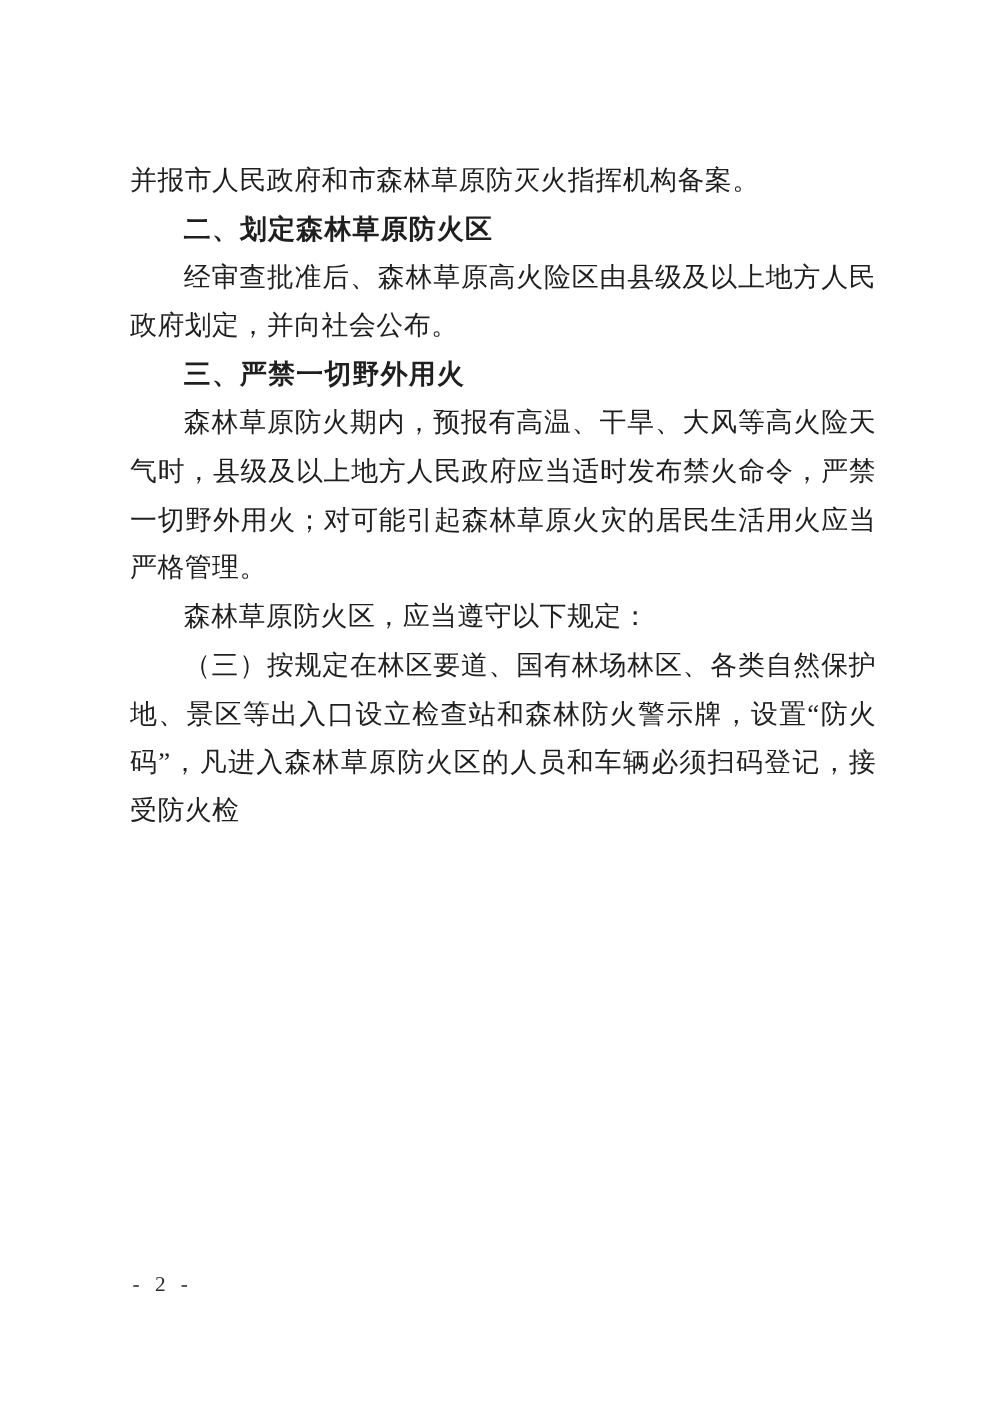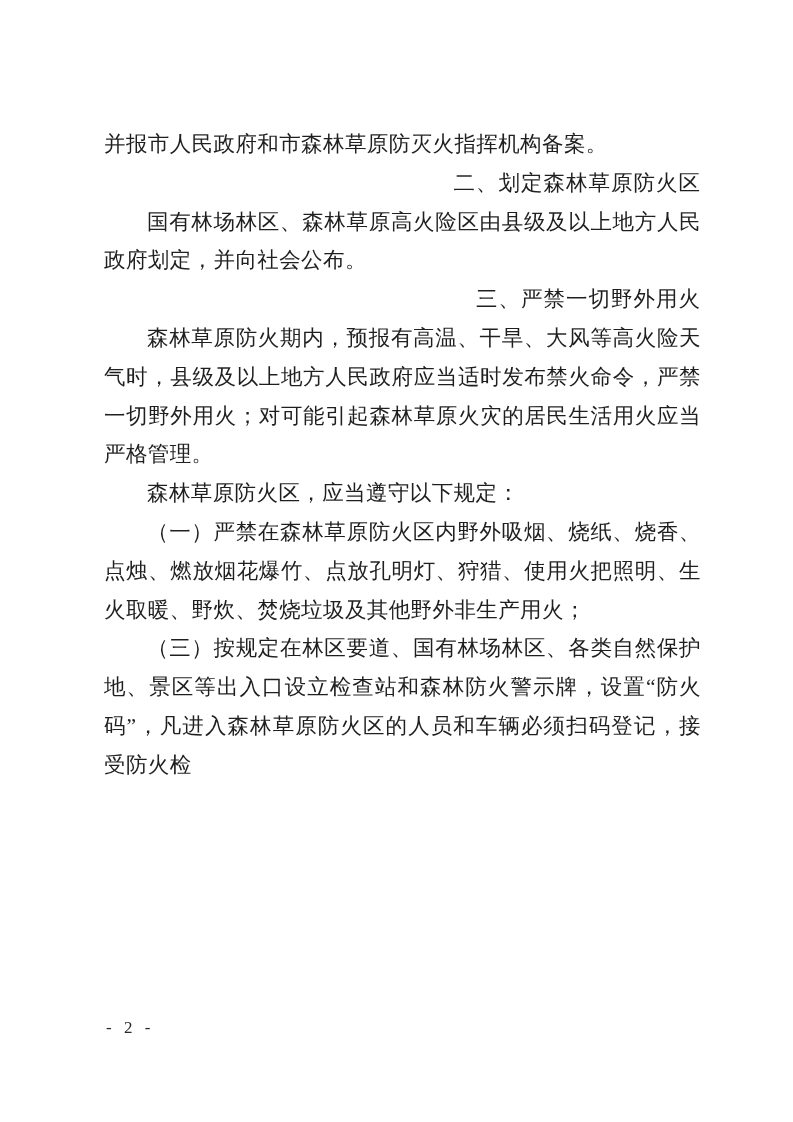--- a/index.html
+++ b/index.html
@@ -29,43 +29,42 @@
     letter-spacing: 0.4px;
     text-align: justify;
     text-justify: inter-character;
     text-indent: 2em;
   }
   .content p.no-indent {
     text-indent: 0;
   }
   .content p.heading {
     font-family: "Liberation Sans", "DejaVu Sans", sans-serif;
-    font-weight: normal;
-    text-align: right;
+    font-weight: bold;
+    text-align: left;
     letter-spacing: 1px;
   }
   .page-number {
     position: absolute;
     left: 106px;
     top: 1016px;
     font-size: 17px;
     line-height: 24px;
     letter-spacing: 4px;
     color: #2a2a2a;
     font-family: "Liberation Serif", "DejaVu Serif", serif;
   }
 </style>
 </head>
 <body>
 
 <div class="page">
   <div class="content">
     <p class="no-indent">并报市人民政府和市森林草原防灭火指挥机构备案。</p>
     <p class="heading">二、划定森林草原防火区</p>
-    <p>国有林场林区、森林草原高火险区由县级及以上地方人民政府划定，并向社会公布。</p>
+    <p>经审查批准后、森林草原高火险区由县级及以上地方人民政府划定，并向社会公布。</p>
     <p class="heading">三、严禁一切野外用火</p>
     <p>森林草原防火期内，预报有高温、干旱、大风等高火险天气时，县级及以上地方人民政府应当适时发布禁火命令，严禁一切野外用火；对可能引起森林草原火灾的居民生活用火应当严格管理。</p>
     <p>森林草原防火区，应当遵守以下规定：</p>
-    <p>（一）严禁在森林草原防火区内野外吸烟、烧纸、烧香、点烛、燃放烟花爆竹、点放孔明灯、狩猎、使用火把照明、生火取暖、野炊、焚烧垃圾及其他野外非生产用火；</p>
     <p>（三）按规定在林区要道、国有林场林区、各类自然保护地、景区等出入口设立检查站和森林防火警示牌，设置“防火码”，凡进入森林草原防火区的人员和车辆必须扫码登记，接受防火检</p>
   </div>
   <div class="page-number">- 2 -</div>
 </div>
 
 </body></html>

